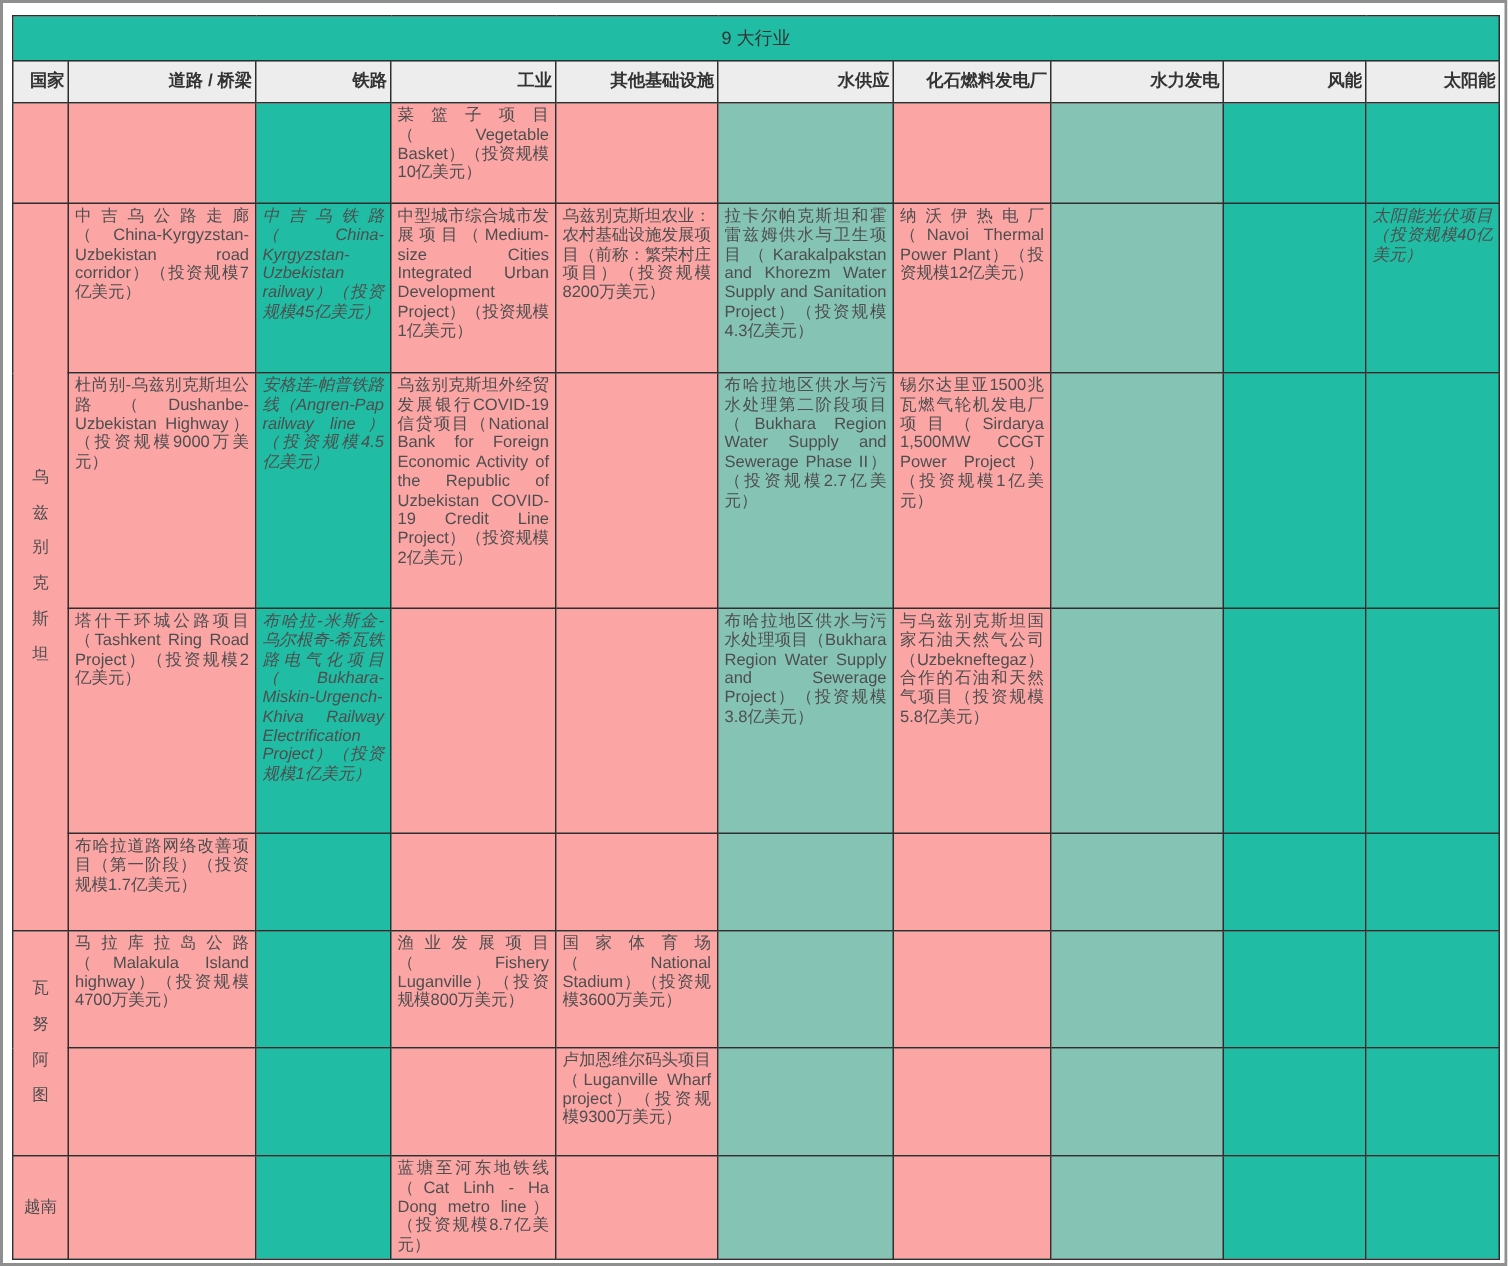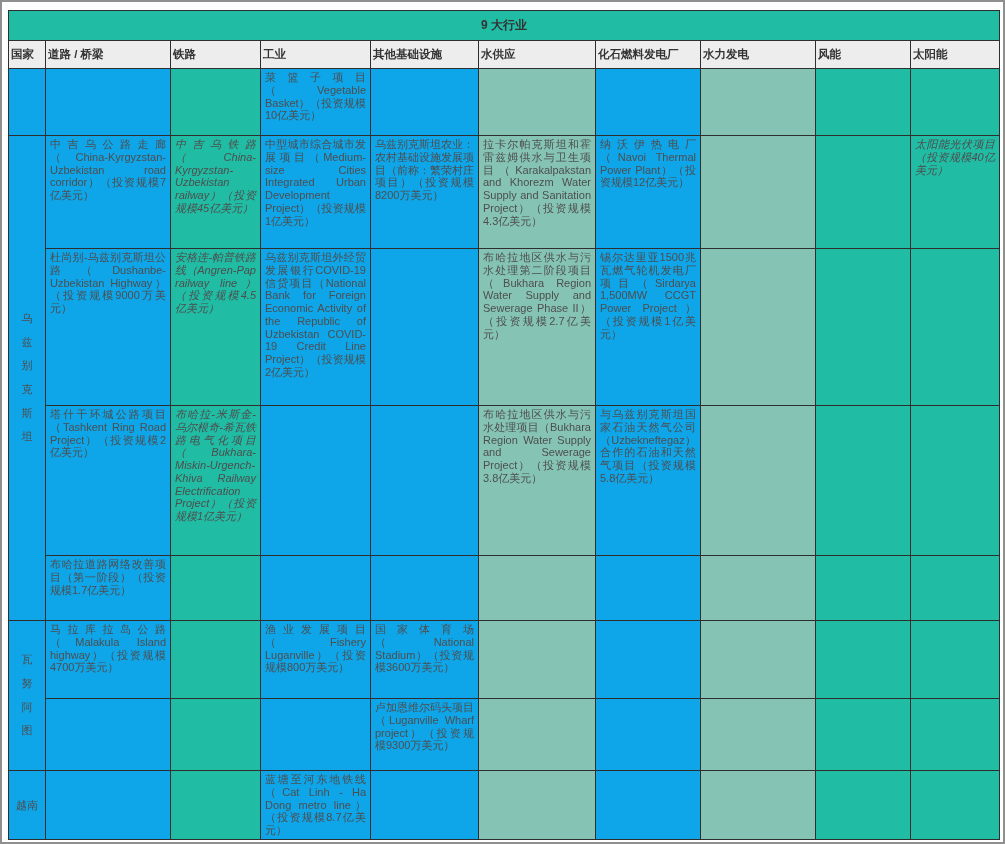--- a/index.html
+++ b/index.html
@@ -16,38 +16,38 @@
     border:1px solid #2e2e2e;
     padding:2px 4px;
     font-size:11px; line-height:1.16;
     color:#4e4e4e;
     vertical-align:top;
     word-wrap:break-word; overflow-wrap:break-word;
   }
   .matrix th {
     background:var(--header-bg,#ededed); color:#333;
     font-weight:bold; font-size:11.5px;
-    text-align:left; vertical-align:middle; padding:4px 2px;
+    text-align:right; vertical-align:middle; padding:4px 2px;
   }
   tr.title-row td {
     background:var(--dark-teal,#20bca4);
-    color:#333; font-weight:bold; font-size:12px;
+    color:#333; font-weight:normal; font-size:12px;
     text-align:center; vertical-align:middle;
   }
   td.cell { text-align:justify; }
   td.country {
     text-align:center; vertical-align:middle; color:#4e4e4e;
   }
   .vtext {
     width:1.15em; margin:0 auto; line-height:2.15;
     word-break:break-all; text-align:center;
   }
   .shade-dark  { background:var(--dark-teal,#20bca4);font-style:italic; }
   .shade-light { background:var(--light-teal,#85c4b4);margin-top:32px; }
-  .shade-none  { background:#0ea5e9; }
+  .shade-none  { background:#fca5a5; }
   tr.r-title{height:30px} tr.r-head{height:28px}
   tr.r1{height:67px} tr.r2{height:113px} tr.r3{height:157px}
   tr.r4{height:150px} tr.r5{height:65px} tr.r6{height:78px}
   tr.r7{height:72px} tr.r8{height:65px}
 </style>
 </head>
 <body>
 
 <div class="page">
   <table class="matrix">

